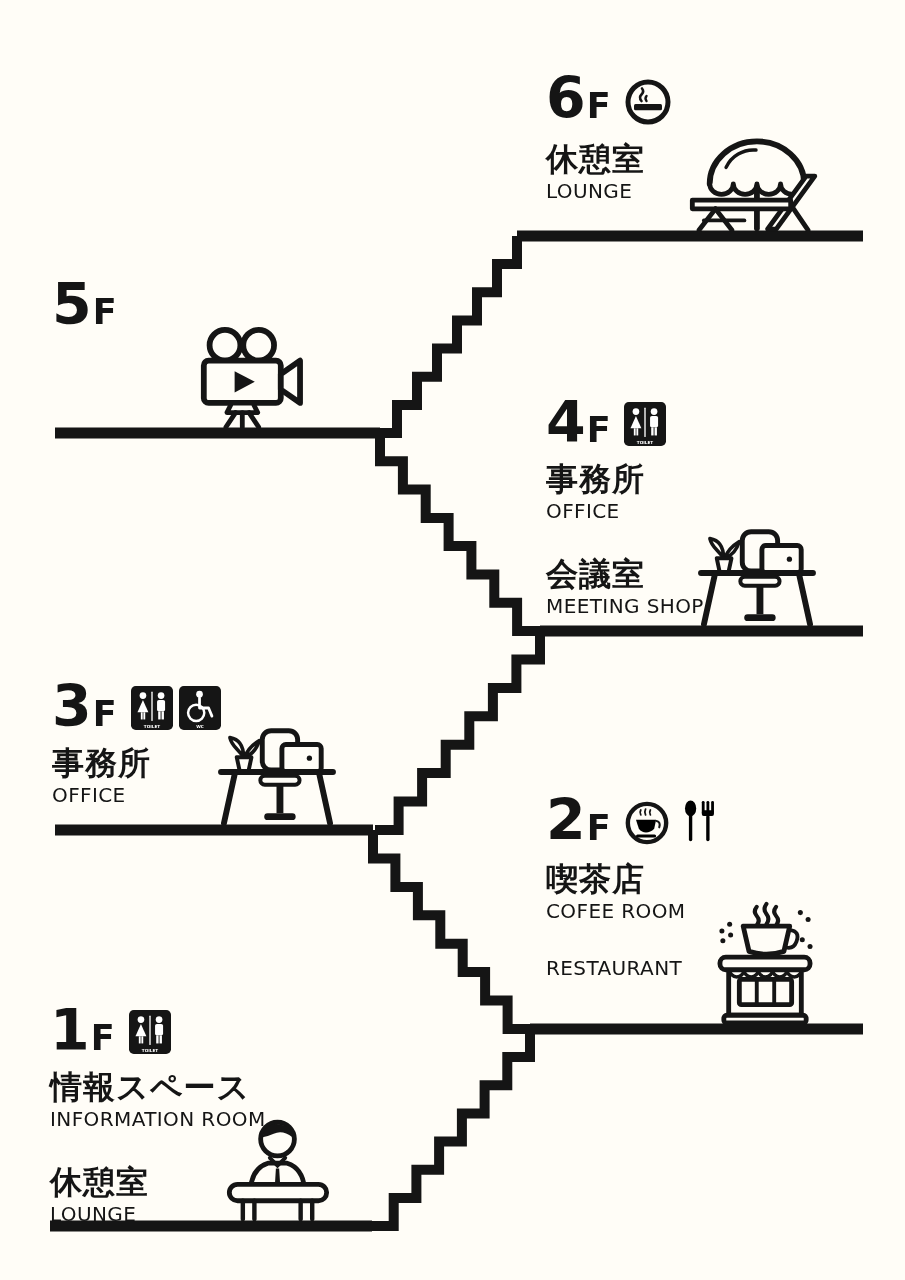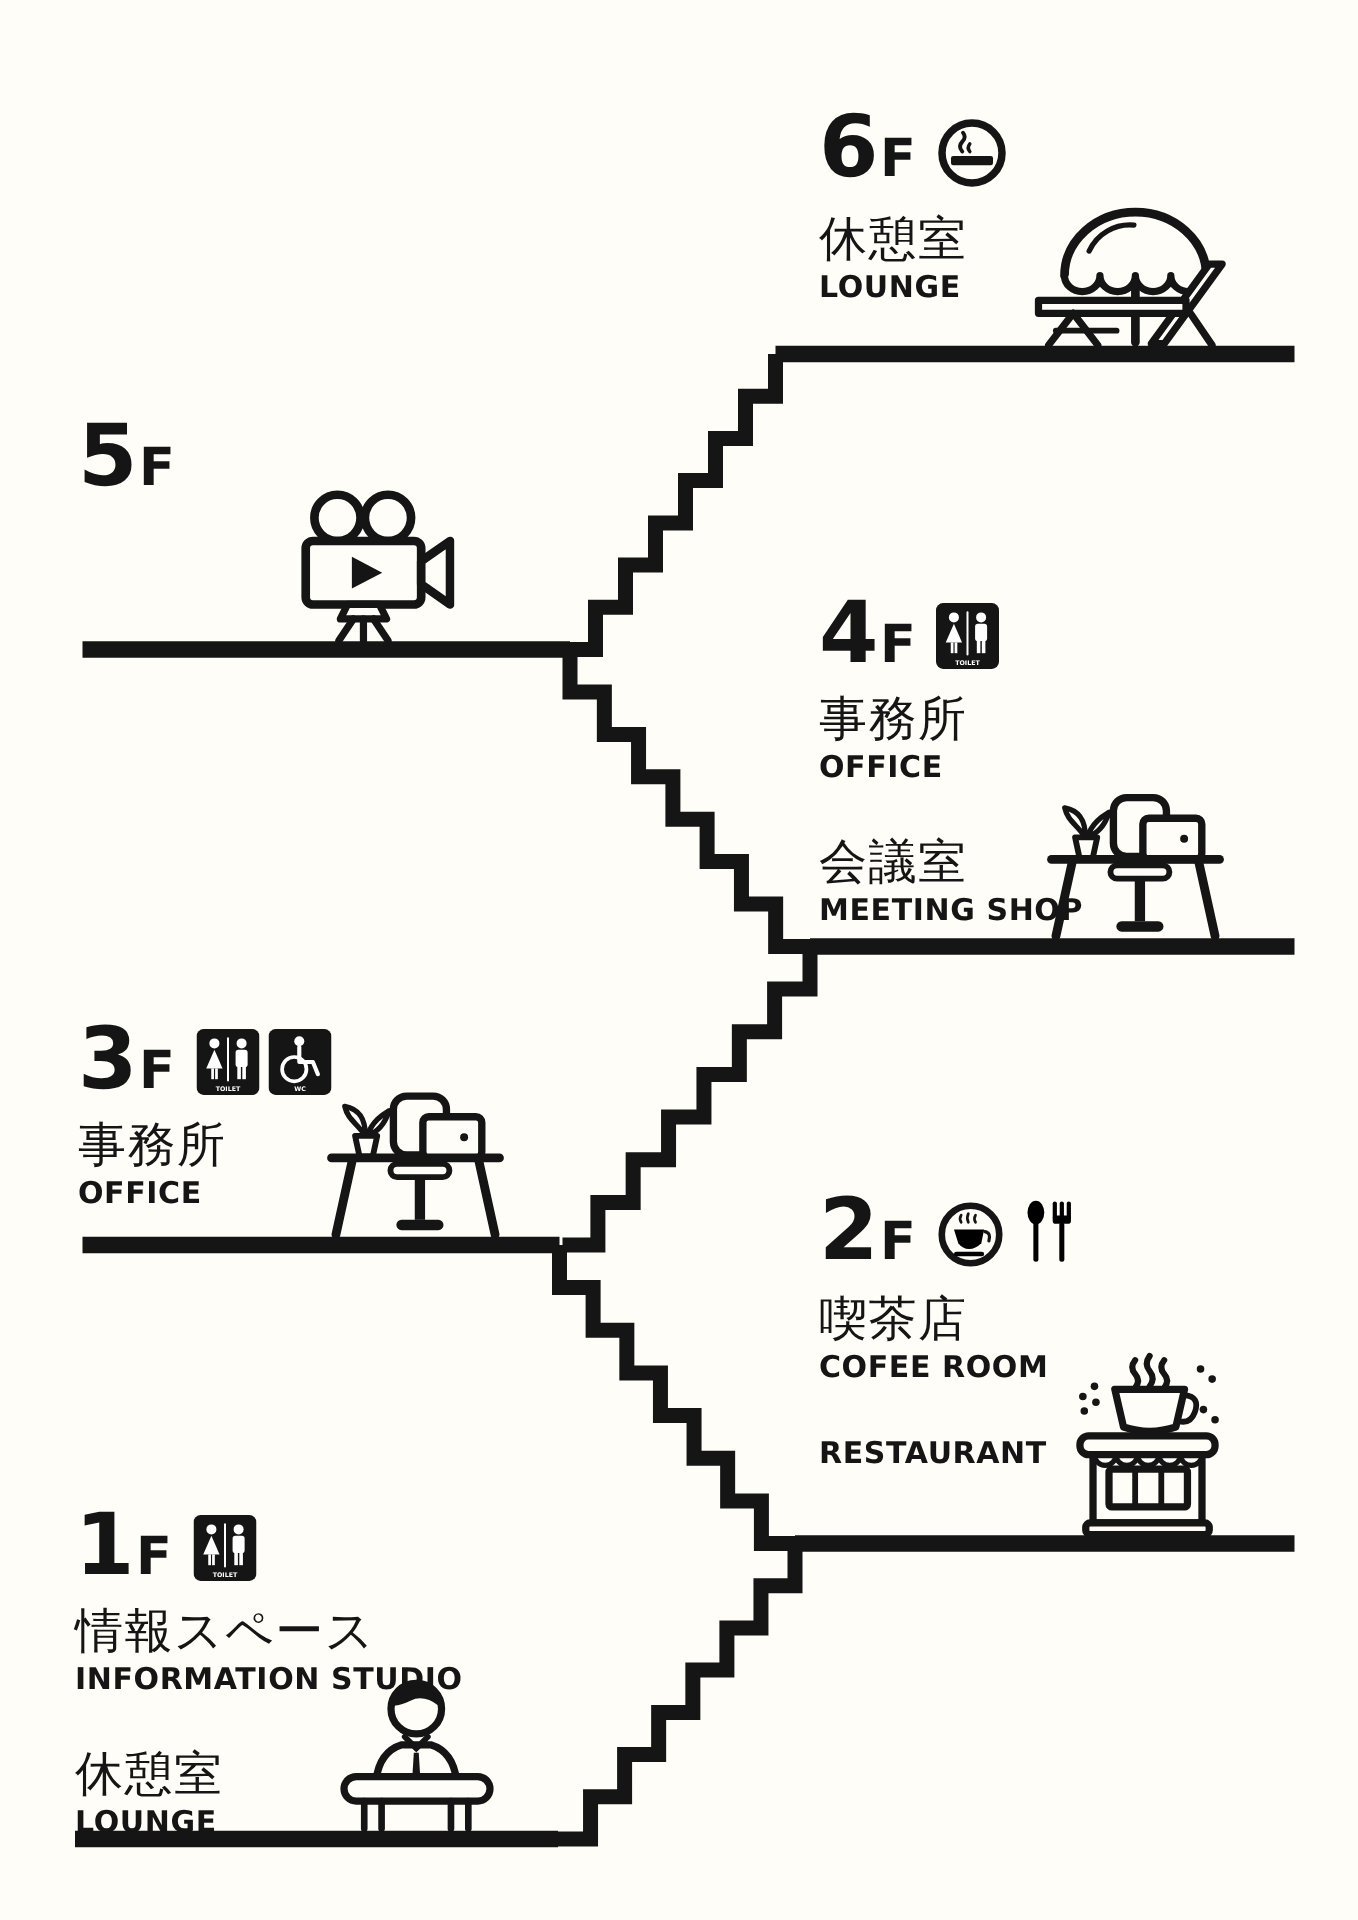--- a/index.html
+++ b/index.html
@@ -15,22 +15,22 @@
   #structure { position: absolute; left: 0; top: 0; }
   .floorline { stroke: var(--ink); stroke-width: 11; }
   .stair { stroke: var(--ink); stroke-width: 10; fill: none; }
 
   .floor { position: absolute; }
   .head { display: flex; align-items: flex-start; gap: 13px; margin-bottom: 17px; }
   .flabel { display: flex; align-items: baseline; white-space: nowrap; }
   .num { font-size: 57px; font-weight: 700; line-height: 0.8; letter-spacing: -1px; }
   .suf { font-size: 35px; font-weight: 700; line-height: 0.8; margin-left: 2px; }
   .badge { margin-top: 2px; flex: 0 0 auto; }
-  .room .jp { font-size: 32px; font-weight: 400; line-height: 1; letter-spacing: 1px; }
-  .room .en { font-size: 20px; font-weight: 700; line-height: 1; margin-top: 6px; letter-spacing: 0.4px; }
+  .room .jp { font-size: 32px; font-weight: 700; line-height: 1; letter-spacing: 1px; }
+  .room .en { font-size: 20px; font-weight: 400; line-height: 1; margin-top: 6px; letter-spacing: 0.4px; }
   .room + .room { margin-top: 37px; }
 
   .art { position: absolute; }
   .art .ln { stroke: var(--ink); fill: none; stroke-linecap: round; stroke-linejoin: round; }
   .art .lnw { stroke: var(--ink); fill: var(--paper); stroke-linecap: round; stroke-linejoin: round; }
   .art .fill { fill: var(--ink); stroke: none; }
   .badge .bg { fill: var(--ink); stroke: none; }
   .badge .wg { fill: #ffffff; stroke: none; }
   .badge .wln { stroke: #ffffff; fill: none; stroke-linecap: round; stroke-linejoin: round; }
   .badge text { font-family: "DejaVu Sans", "Liberation Sans", sans-serif; font-weight: 700; }
@@ -267,21 +267,21 @@
         <rect class="wg" x="13" y="27.5" width="1.9" height="7.5"></rect>
         <circle class="wg" cx="31.5" cy="10" r="3.5"></circle>
         <rect class="wg" x="27.3" y="14.5" width="8.4" height="12" rx="2"></rect>
         <rect class="wg" x="28.5" y="26.5" width="2.5" height="8.5"></rect>
         <rect class="wg" x="32" y="26.5" width="2.5" height="8.5"></rect>
         <text x="22" y="43.5" text-anchor="middle" font-size="4.4" fill="#ffffff">TOILET</text>
       </svg>
     </div>
     <div class="room">
       <div class="jp">情報スペース</div>
-      <div class="en">INFORMATION STUDIO</div>
+      <div class="en">INFORMATION ROOM</div>
     </div>
     <div class="room">
       <div class="jp">休憩室</div>
       <div class="en">LOUNGE</div>
     </div>
   </section>
   <svg class="art" style="left:222px; top:1115px;" width="112" height="106" viewBox="0 0 115 110">
     <circle class="lnw" stroke-width="5" cx="57" cy="25" r="17.5"></circle>
     <path class="fill" d="M41.5,23 Q44,8.5 58,9.5 Q71,10.5 72.5,23 Q62,15 53,19.5 Q46.5,22.5 41.5,23 Z"></path>
     <path class="lnw" stroke-width="5" d="M29,76 Q31,55 47,50 L67,50 Q83,55 85,76 Z"></path>

